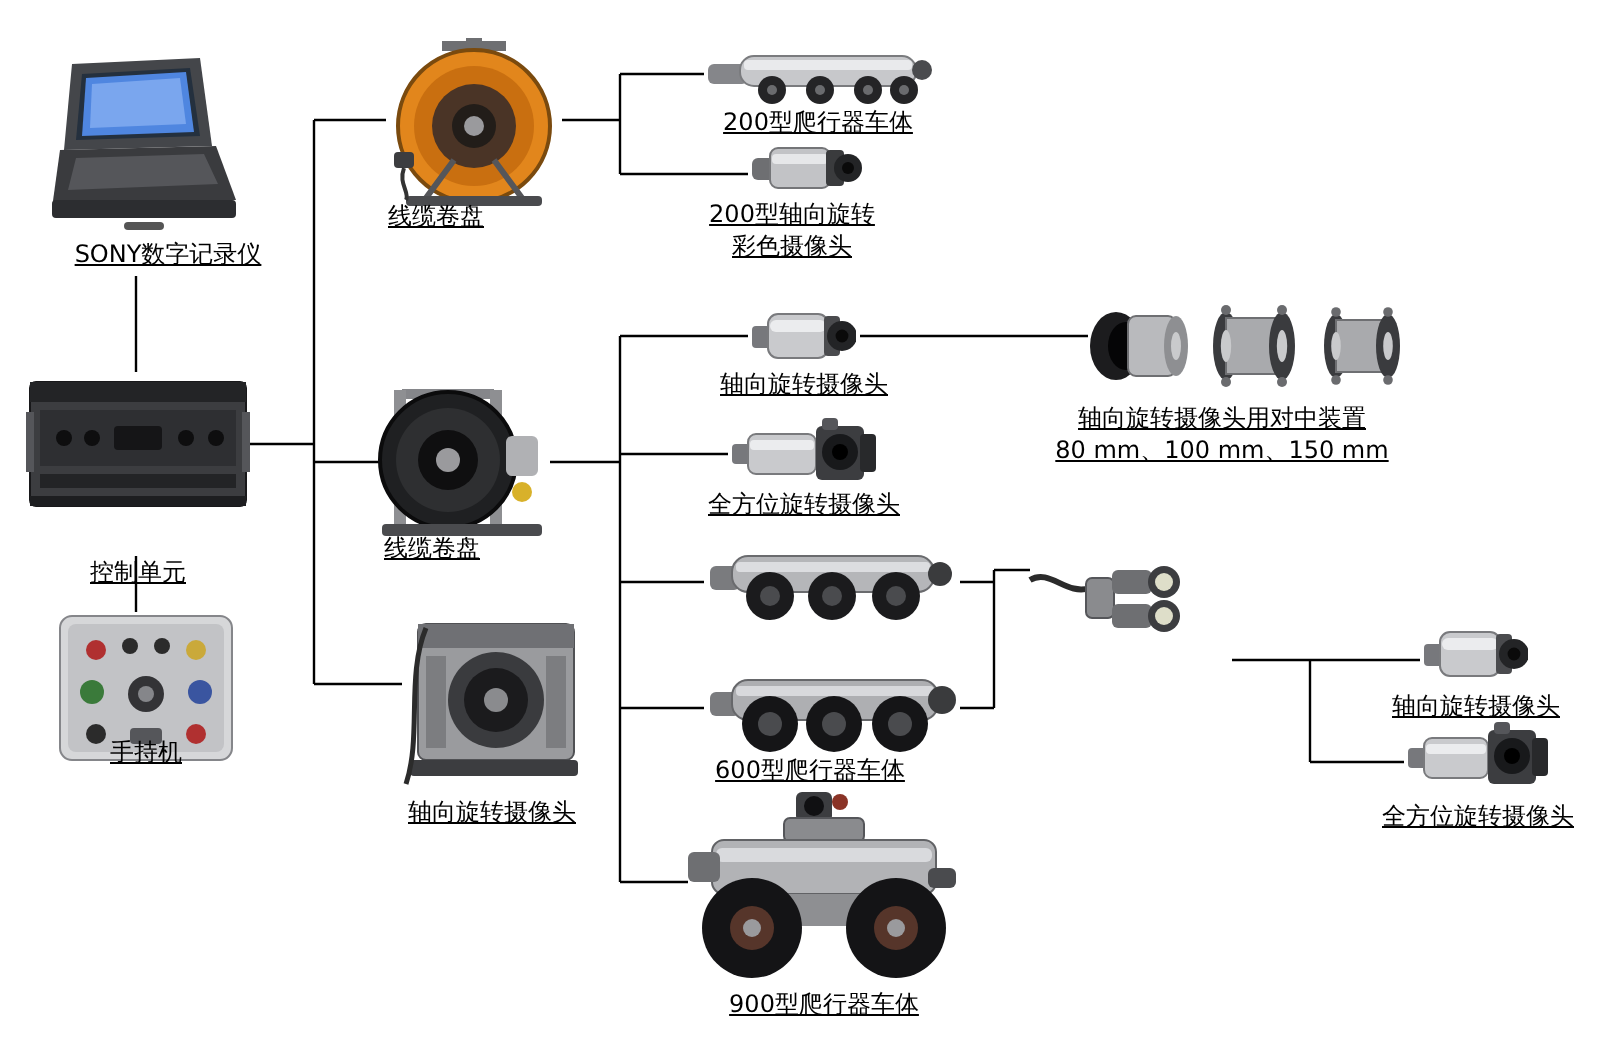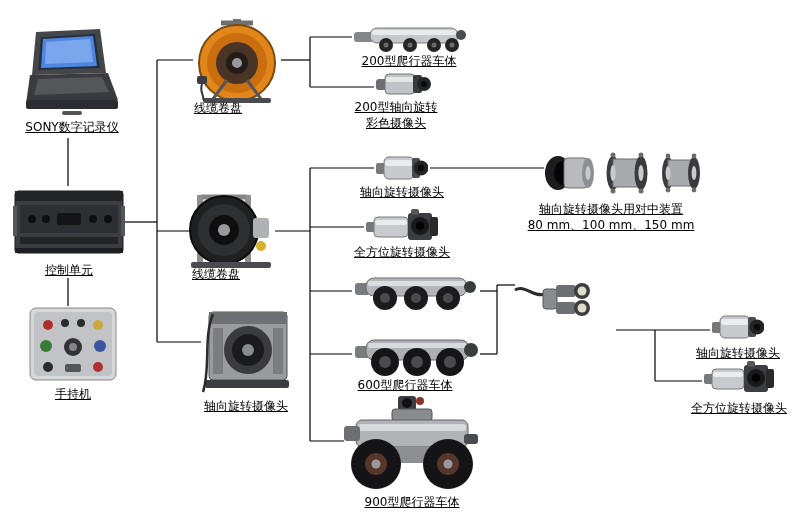--- a/index.html
+++ b/index.html
@@ -55,58 +55,58 @@
       <polygon points="14,4 78,1 84,45 10,47" fill="#44464a"></polygon>
       <polygon points="19,9 73,6 78,40 16,42" fill="#24303e"></polygon>
       <polygon points="21,11 71,8 75,38 19,40" fill="#4f86e0"></polygon>
       <polygon points="24,14 68,11 71,34 23,36" fill="#7aa6ee"></polygon>
       <polygon points="8,47 86,45 96,72 4,76" fill="#3a3b3e"></polygon>
       <polygon points="16,51 80,49 87,64 12,67" fill="#55565a"></polygon>
       <rect x="4" y="72" width="92" height="9" rx="2" fill="#2c2d30"></rect>
       <rect x="40" y="83" width="20" height="4" rx="2" fill="#555"></rect>
     </svg>
   </div>
-  <div class="lbl" style="left:6px;top:119px;width:132px;">SONY数字记录仪</div>
+  <div class="lbl" style="left:18px;top:119px;width:132px;">SONY数字记录仪</div>
 
   <div class="img" style="left:13px;top:186px;width:112px;height:72px;">
     <svg viewBox="0 0 112 72">
       <rect x="2" y="5" width="108" height="62" rx="3" fill="#3c3d40" stroke="#18181a"></rect>
       <rect x="2" y="5" width="108" height="10" fill="#232426"></rect>
       <rect x="7" y="19" width="98" height="28" fill="#2e2f32"></rect>
       <circle cx="19" cy="33" r="4" fill="#0e0e0f"></circle>
       <circle cx="33" cy="33" r="4" fill="#0e0e0f"></circle>
       <rect x="44" y="27" width="24" height="12" rx="2" fill="#151517"></rect>
       <circle cx="80" cy="33" r="4" fill="#0e0e0f"></circle>
       <circle cx="95" cy="33" r="4" fill="#0e0e0f"></circle>
       <rect x="7" y="51" width="98" height="7" fill="#232426"></rect>
       <rect x="2" y="62" width="108" height="5" fill="#1d1e20"></rect>
       <rect x="0" y="20" width="4" height="30" fill="#55565a"></rect>
       <rect x="108" y="20" width="4" height="30" fill="#55565a"></rect>
     </svg>
   </div>
-  <div class="lbl" style="left:13px;top:262px;width:112px;text-align:center;">控制单元</div>
+  <div class="lbl" style="left:13px;top:278px;width:112px;text-align:center;">控制单元</div>
 
   <div class="img" style="left:28px;top:306px;width:90px;height:76px;">
     <svg viewBox="0 0 90 76">
       <rect x="2" y="2" width="86" height="72" rx="6" fill="#d6d7d9" stroke="#85868a"></rect>
       <rect x="6" y="6" width="78" height="64" rx="4" fill="#c2c3c6"></rect>
       <circle cx="20" cy="19" r="5" fill="#b03030"></circle>
       <circle cx="37" cy="17" r="4" fill="#2b2b2b"></circle>
       <circle cx="53" cy="17" r="4" fill="#2b2b2b"></circle>
       <circle cx="70" cy="19" r="5" fill="#caa93a"></circle>
       <circle cx="18" cy="40" r="6" fill="#3a7a3a"></circle>
       <circle cx="45" cy="41" r="9" fill="#333336"></circle>
       <circle cx="45" cy="41" r="4" fill="#85868a"></circle>
       <circle cx="72" cy="40" r="6" fill="#3a55a0"></circle>
       <circle cx="20" cy="61" r="5" fill="#2b2b2b"></circle>
       <circle cx="70" cy="61" r="5" fill="#b03030"></circle>
       <rect x="37" y="58" width="16" height="8" rx="2" fill="#55565a"></rect>
     </svg>
   </div>
-  <div class="lbl" style="left:28px;top:386px;width:90px;text-align:center;">手持机</div>
+  <div class="lbl" style="left:28px;top:368px;width:90px;text-align:center;">手持机</div>
 
   <div class="img" style="left:193px;top:16px;width:88px;height:88px;">
     <svg viewBox="0 0 88 88">
       <path d="M28 7 h32" stroke="#6e6f72" stroke-width="5" fill="none"></path>
       <rect x="40" y="3" width="8" height="12" fill="#6e6f72"></rect>
       <circle cx="44" cy="47" r="38" fill="#e2861c" stroke="#7a4a0e" stroke-width="2"></circle>
       <circle cx="44" cy="47" r="30" fill="#c96f10"></circle>
       <circle cx="44" cy="47" r="21" fill="#4a3426"></circle>
       <circle cx="44" cy="47" r="11" fill="#221d19"></circle>
       <circle cx="44" cy="47" r="5" fill="#9a9a9d"></circle>

